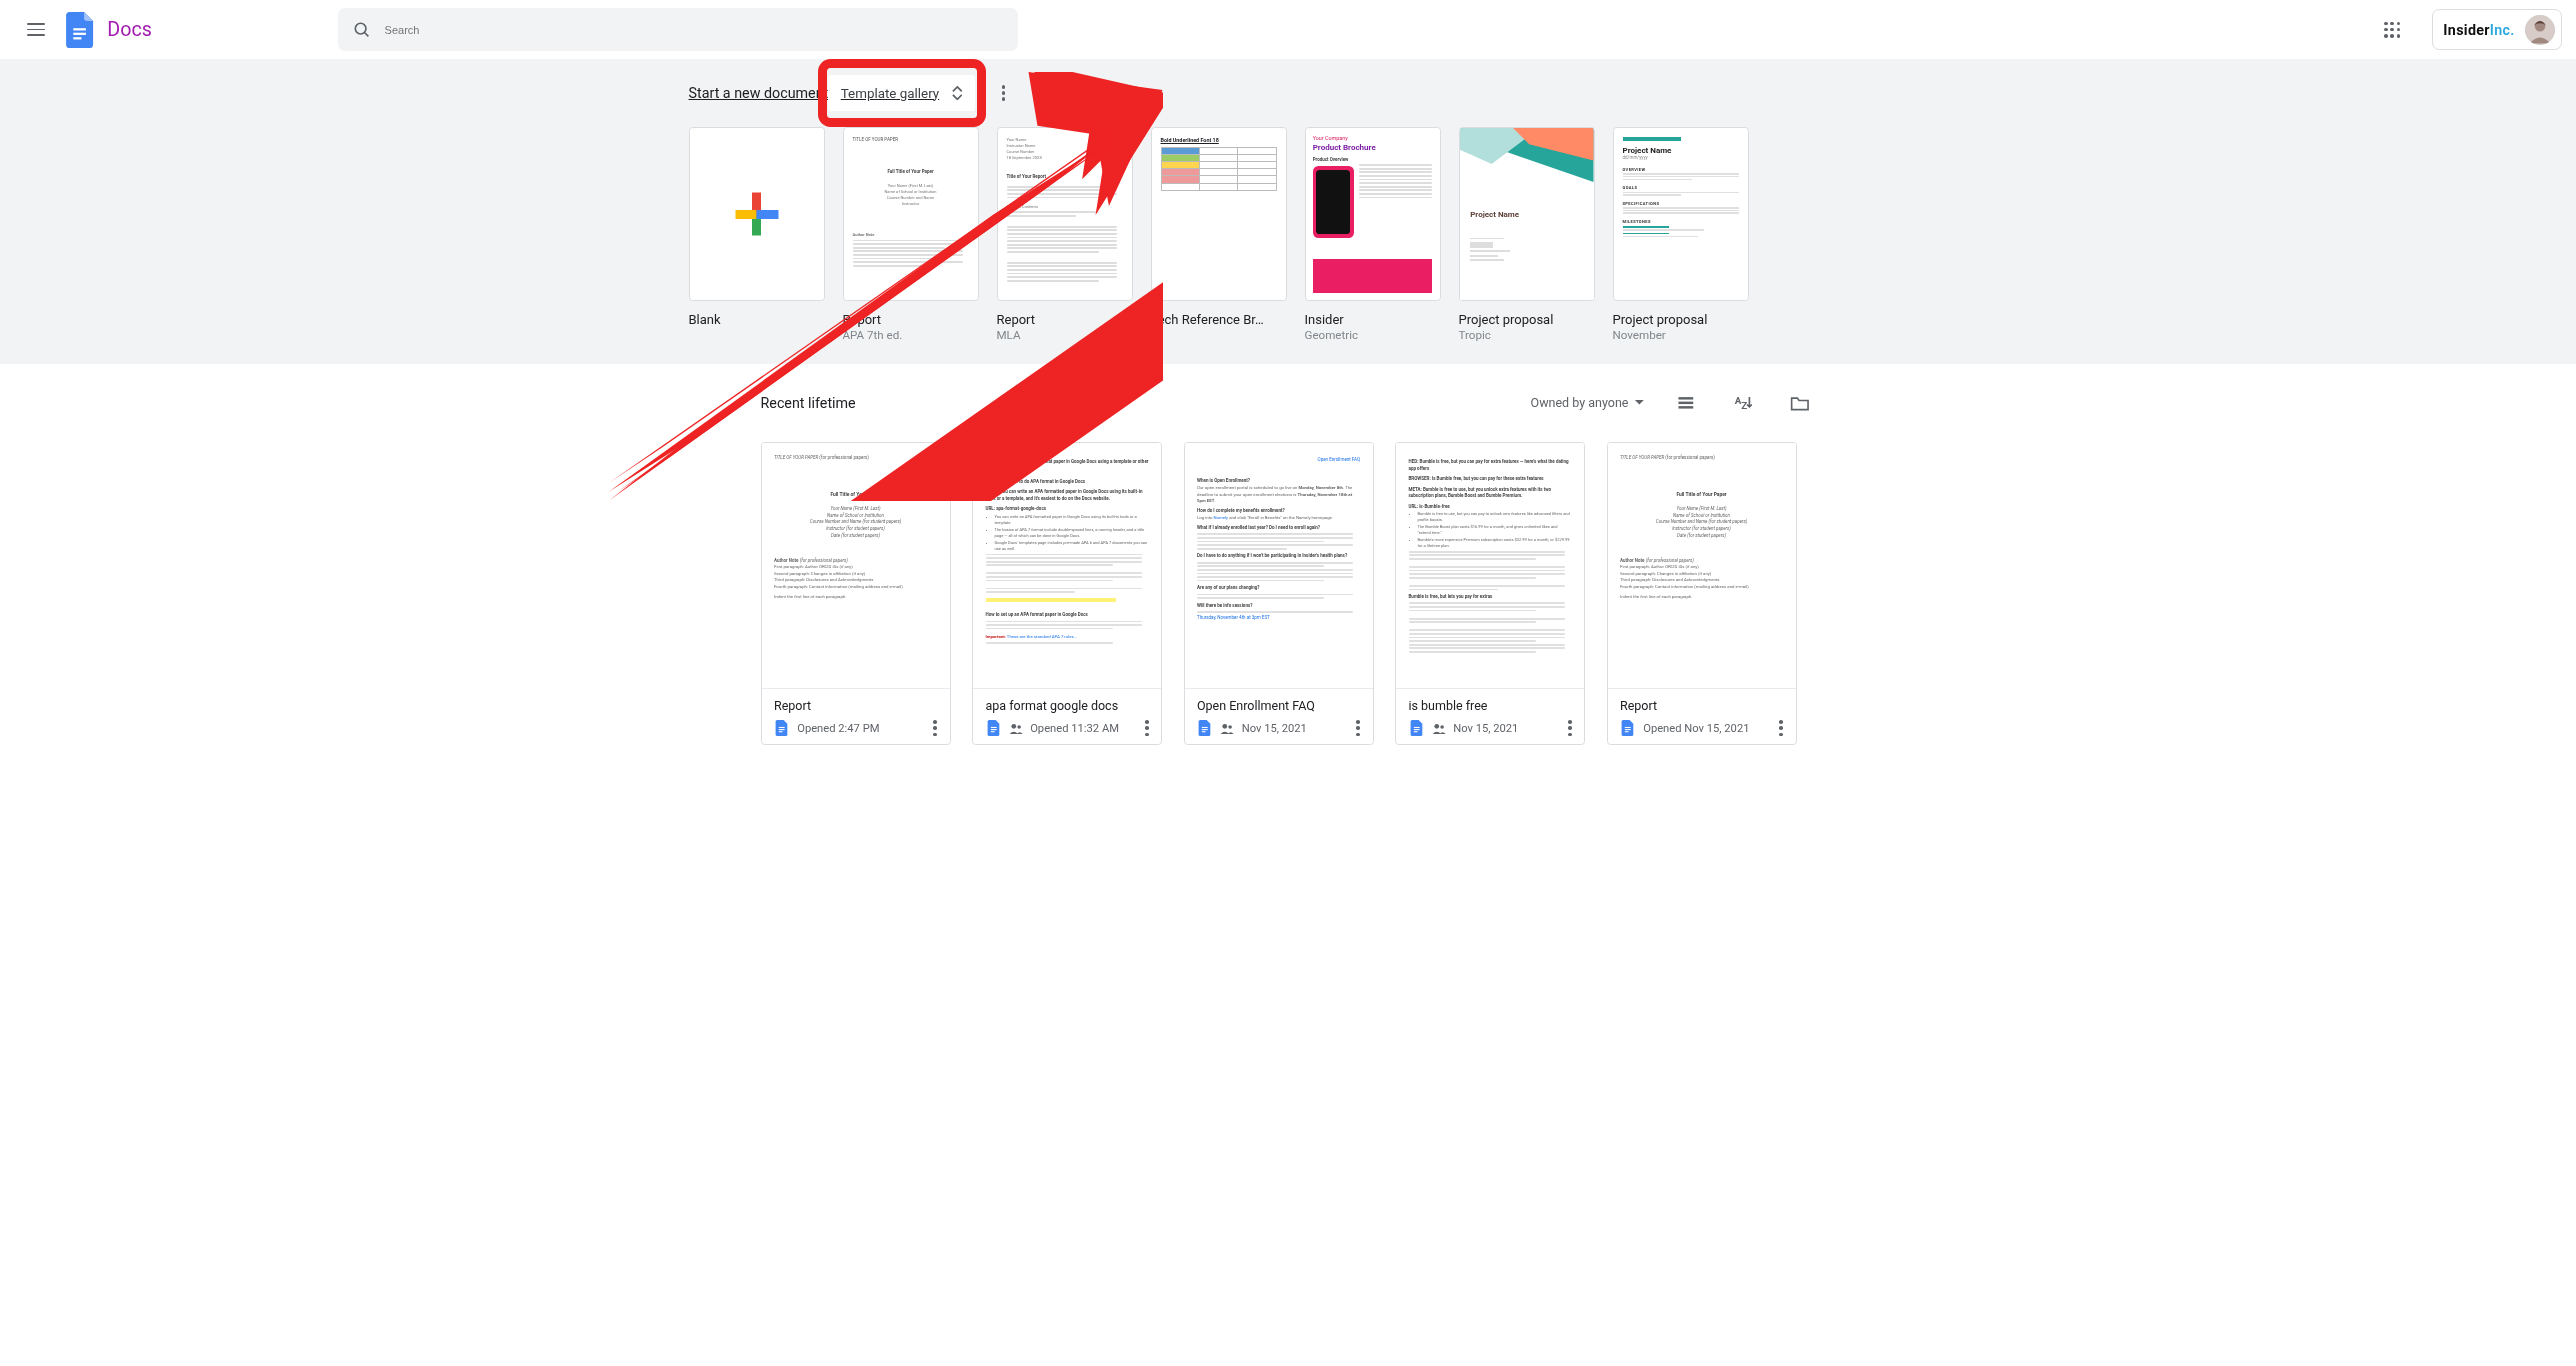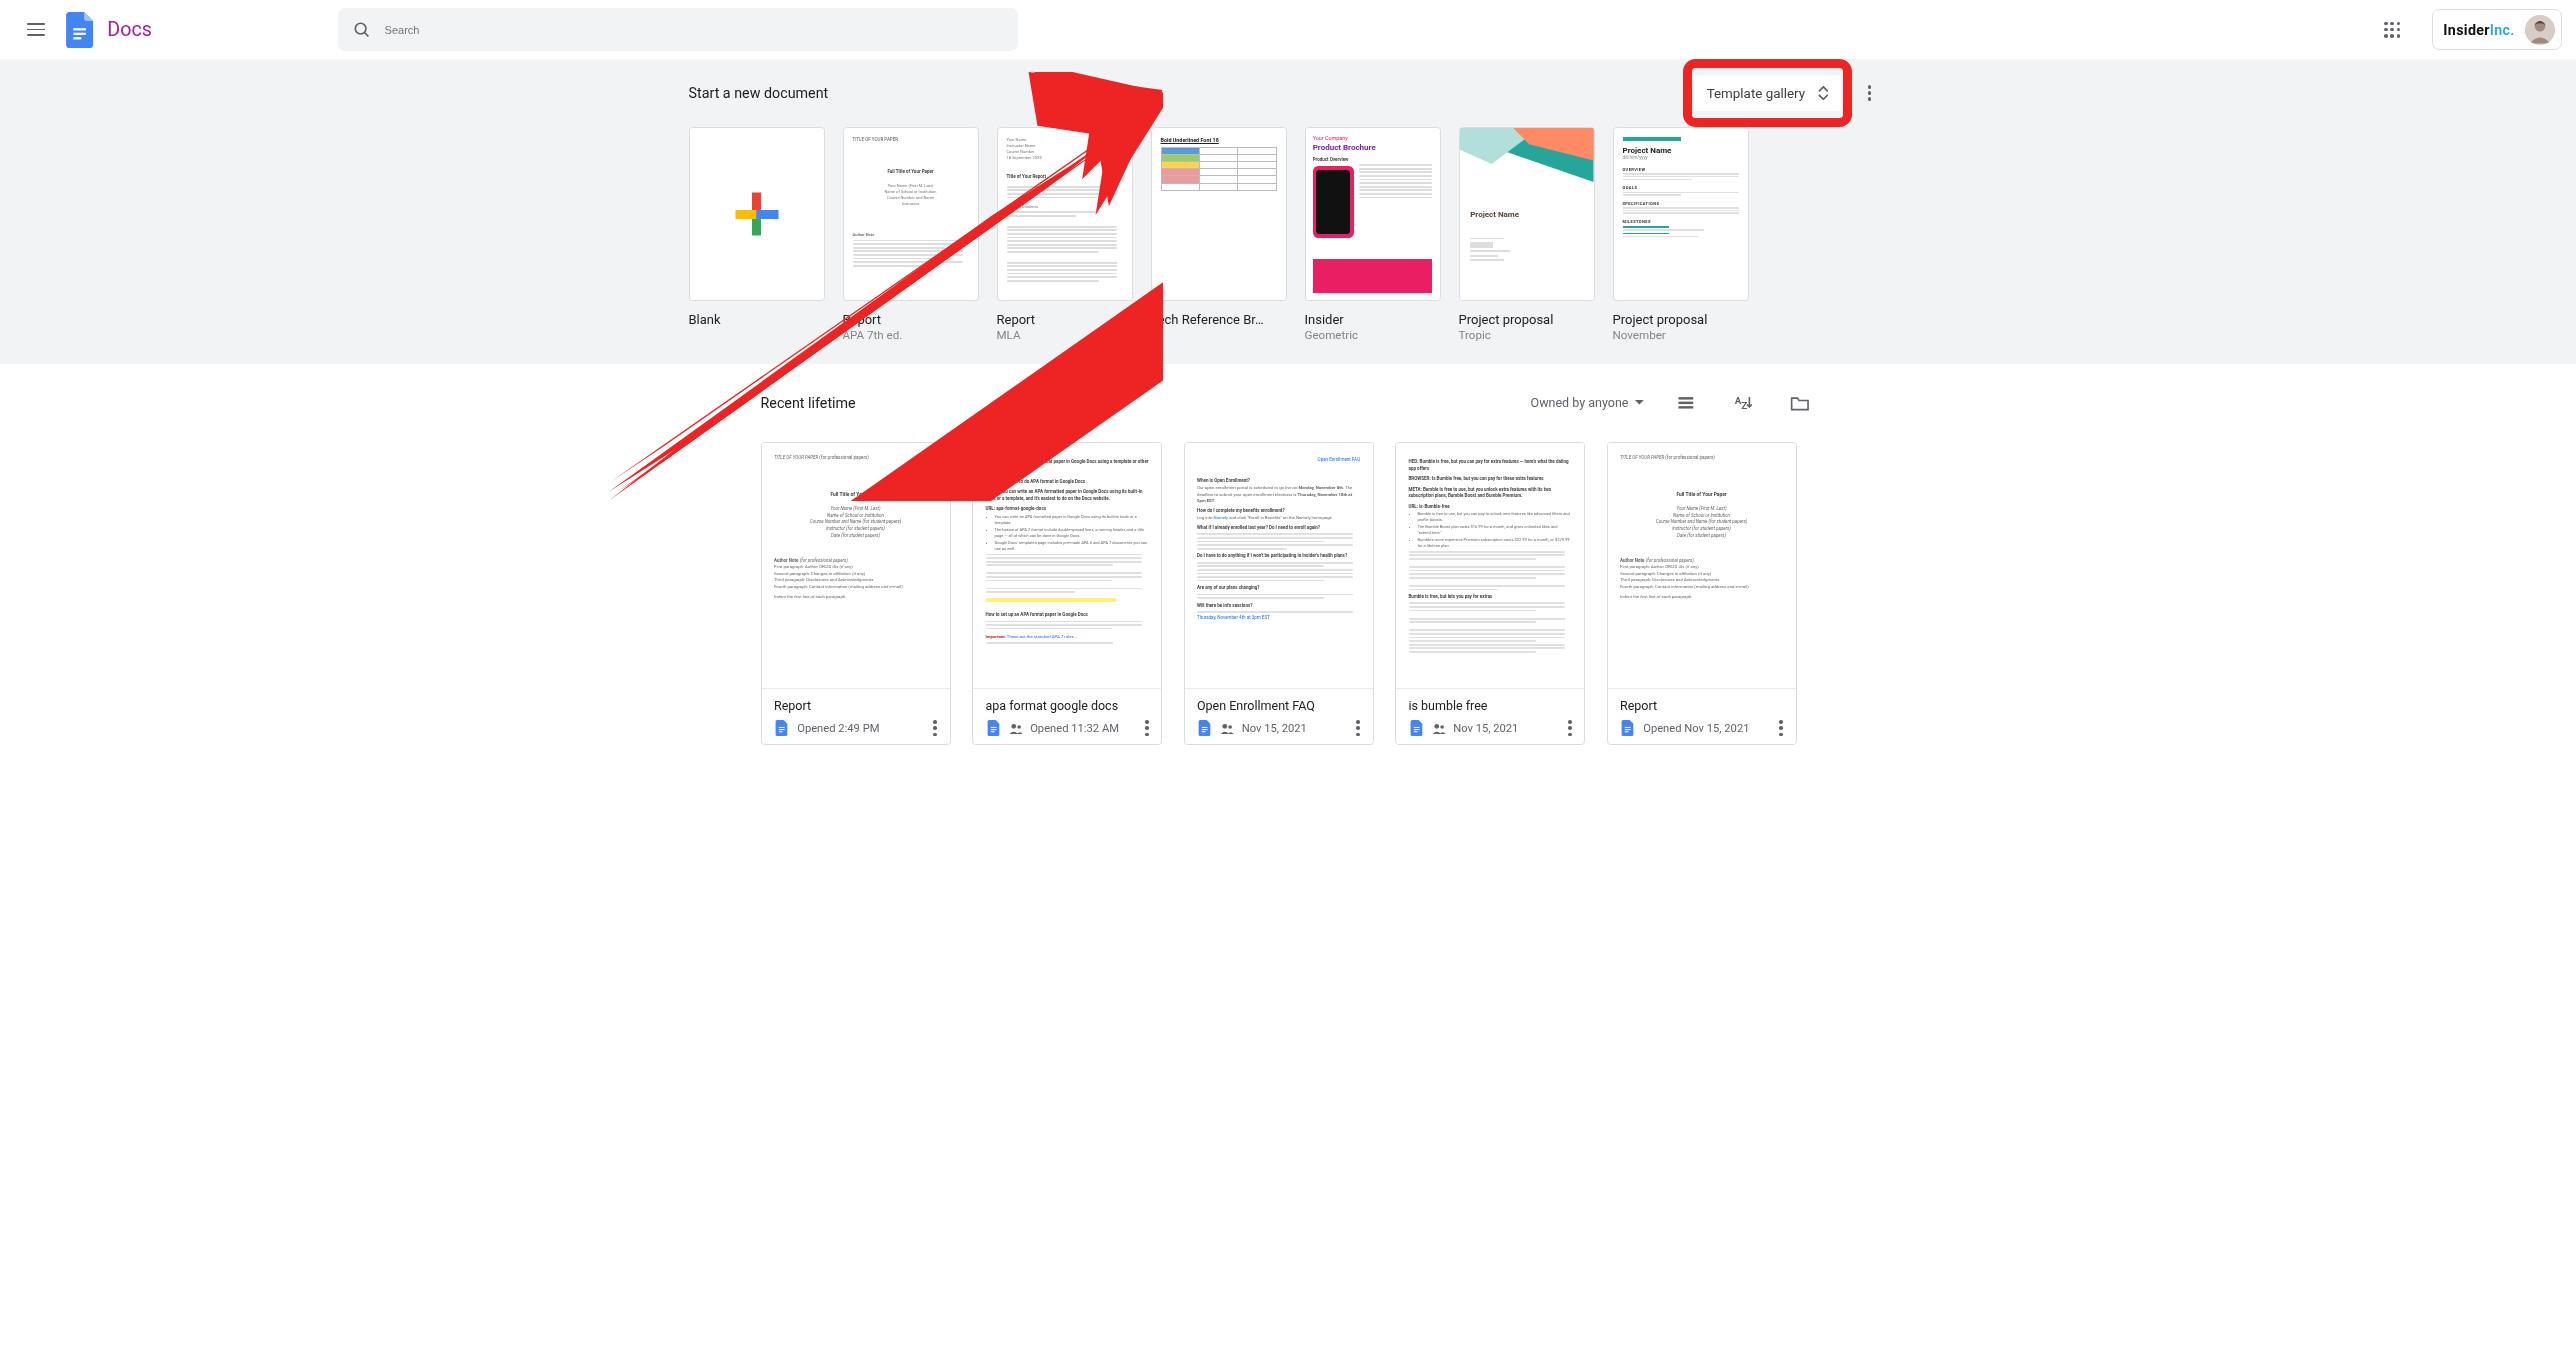--- a/index.html
+++ b/index.html
@@ -76,22 +76,23 @@
   
   .gallery-band {
     background:#f1f3f4;
     padding: 16px 0 21.5px;
   }
   .band-inner {
     max-width: 1199px;
     margin: 0 auto;
   }
   .band-header {
-    display:flex; align-items:center; justify-content:space-between;
+    display:flex; align-items:center; 
     margin-bottom: 16px;
+    text-decoration: underline;
   }
   .band-title {
     font-size:14.3px; color:#202124;
   }
   .band-right {
     display:flex; align-items:center; gap: 10.7px;
   }
   .template-gallery-btn {
     background:#fff;
     height:36px;
@@ -627,21 +628,21 @@
       </div>
       <div class="doc-meta">
         <div class="doc-name">Report</div>
         <div class="doc-row">
           <svg class="docs-icon-sm" viewBox="0 0 24 30">
                 <path d="M3 0 h12 l7 7 v20 a3 3 0 0 1 -3 3 h-16 a3 3 0 0 1 -3 -3 v-24 a3 3 0 0 1 3 -3 z" fill="#4285f4"></path>
                 <rect x="6" y="13" width="11" height="2" fill="#fff"></rect>
                 <rect x="6" y="17" width="11" height="2" fill="#fff"></rect>
                 <rect x="6" y="21" width="7" height="2" fill="#fff"></rect>
               </svg>
-          <span class="txt">Opened 2:49 PM</span>
+          <span class="txt">Opened 2:47 PM</span>
           <div class="more">
                 <div class="vdots">
                   <span></span>
                   <span></span>
                   <span></span>
                 </div>
               </div>
         </div>
       </div>
     </div>

